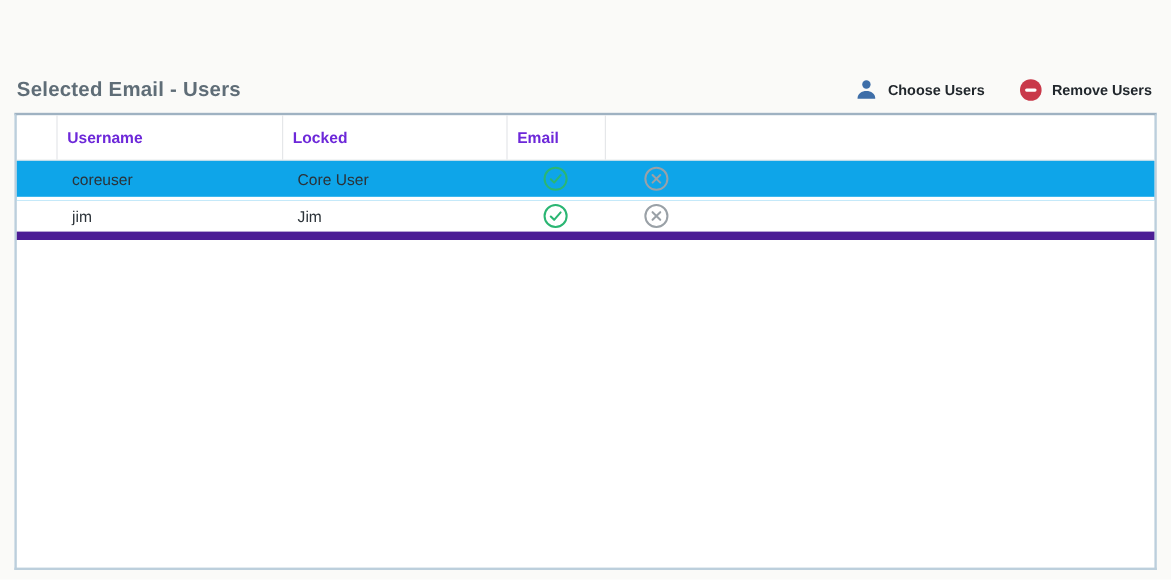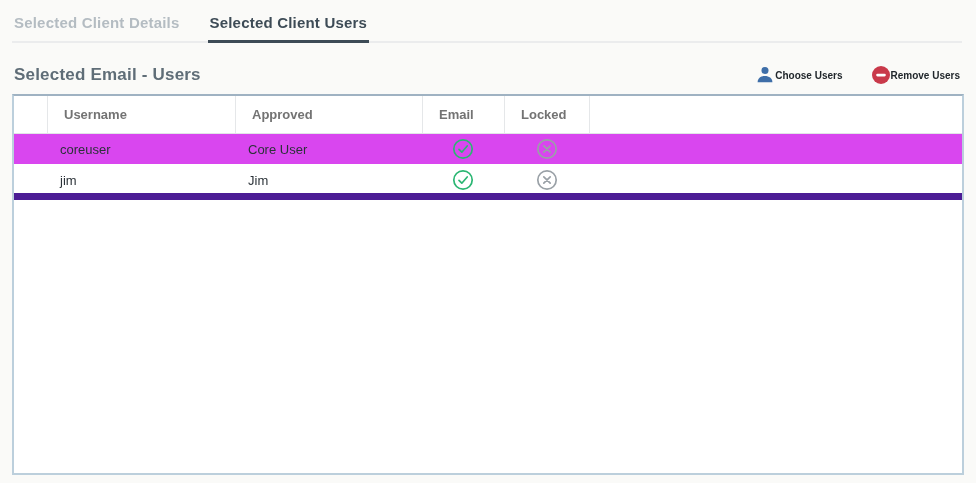--- a/index.html
+++ b/index.html
@@ -29,66 +29,62 @@
   .tab.active   { color:#3d4b56; border-bottom-color:#3d4b56; }
 
   
   .toolbar {
     position:absolute; top:59px; left:14px; right:16px;
     height:32px; display:flex; align-items:center; justify-content:space-between;
   }
   .section-title { font-size:17px; font-weight:600; color:#5f6d77; letter-spacing:.2px; }
   .actions { display:flex; align-items:center; gap:28px; }
   .action {
-    display:flex; align-items:center; 
-    font-size:10px; font-weight:700; color:#21272c;
+    display:flex; align-items:center; gap:8px;
+    font-size:12px; font-weight:700; color:#21272c;
     cursor:pointer; white-space:nowrap;
   }
   .action .ico { display:inline-flex; width:20px; height:20px; }
   .action svg { width:20px; height:20px; }
 
   
   .grid {
     position:absolute; top:94px; left:12px; width:952px; height:381px;
     background:#fff;
     border:2px solid #bccfdc; border-top-color:#9fb2c2;
   }
   .thead, .trow {
     display:grid;
     grid-template-columns:33px 188px 187px 82px 85px 1fr 14px;
     align-items:center;
   }
   .thead { height:38px; border-bottom:1px solid #e2e5e7; }
   .hcell {
-    font-size:13px; font-weight:700; color:#737373;
-    padding-left:16px; height:100%; display:flex; align-items:center;
+    font-size:13px; font-weight:700; color:#6d28d9;
+    padding-left:8px; height:100%; display:flex; align-items:center;
   }
   .hcell + .hcell { border-left:1px solid #e5e7e9; }
   .hcell.center { justify-content:flex-start; }
 
   .trow { height:33px; }
-  .trow.selected { background:#d946ef; border-bottom:3px solid #ffffff; }
+  .trow.selected { background:#0ea5e9; border-bottom:3px solid #ffffff; }
   .trow:not(.selected) { border-bottom:7px solid #4c1d95; }
   .cell {
     font-size:13px; color:#2b3238; padding-left:13px;
     overflow:hidden; white-space:nowrap; text-overflow:ellipsis;
   }
   .cell.center { display:flex; justify-content:center; padding-left:0; }
   .status-icon { display:inline-flex; width:22px; height:22px; }
   .status-icon svg { width:22px; height:22px; }
 </style>
 </head>
 <body>
 
 <div class="screen">
 
-  <div class="tabbar">
-    <div class="tab inactive">Selected Client Details</div>
-    <div class="tab active">Selected Client Users</div>
-  </div>
 
   <div class="toolbar">
     <div class="section-title">Selected Email - Users</div>
     <div class="actions">
 
       <div class="action">
         <span class="ico">
           <svg viewBox="0 0 20 20">
             <circle cx="10" cy="5.4" r="3.5" fill="#3e6ea8"></circle>
             <path d="M2.6 17.2 c0-4.2 3.5-6.3 7.4-6.3 s7.4 2.1 7.4 6.3 z" fill="#3e6ea8"></path>
@@ -108,23 +104,22 @@
         <span>Remove Users</span>
       </div>
 
     </div>
   </div>
 
   <div class="grid">
     <div class="thead">
       <div class="hcell"></div>
       <div class="hcell">Username</div>
-      <div class="hcell center">Approved</div>
+      <div class="hcell center">Locked</div>
       <div class="hcell">Email</div>
-      <div class="hcell center">Locked</div>
       <div class="hcell"></div>
     </div>
     <div>
         <div class="trow selected">
     <div class="cell"></div>
     <div class="cell">coreuser</div>
     <div class="cell">Core User</div>
     <div class="cell center">
       <span class="status-icon">
         <svg class="ic-check" viewBox="0 0 22 22" fill="none">

